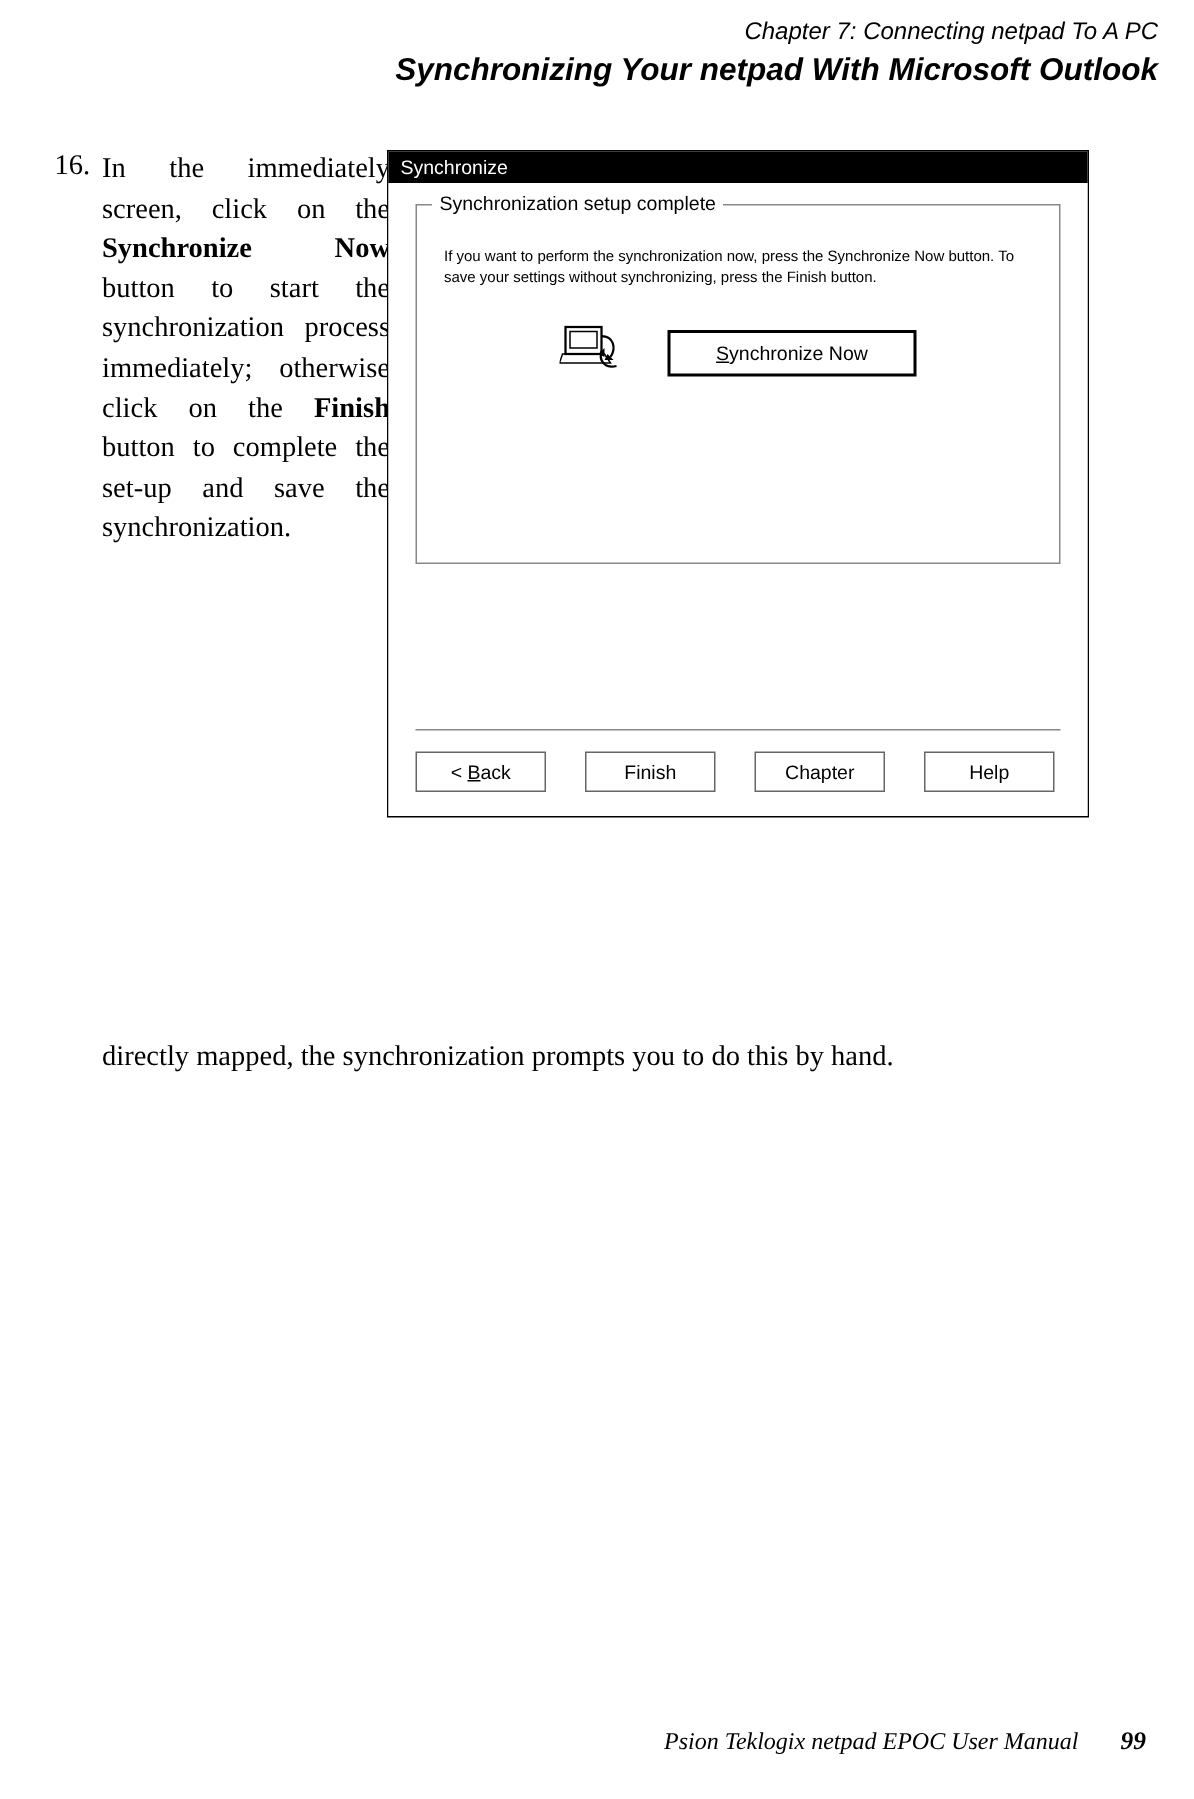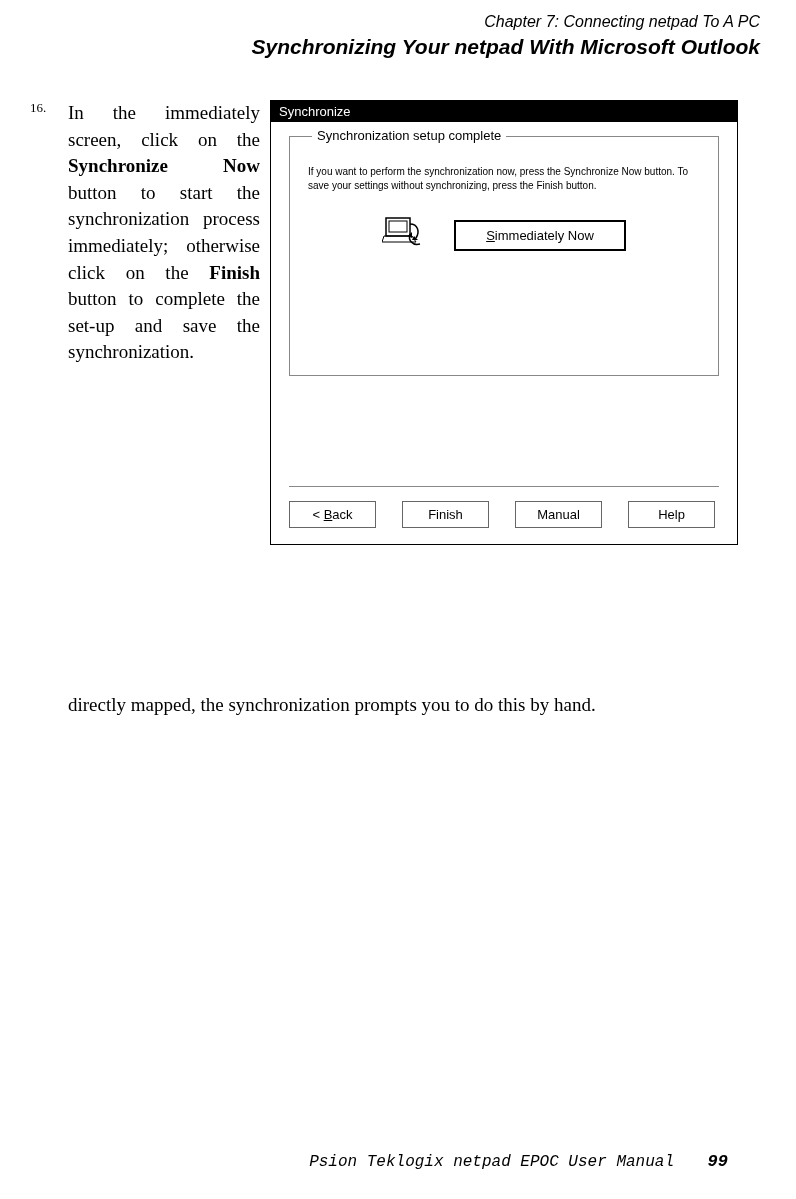--- a/index.html
+++ b/index.html
@@ -6,21 +6,21 @@
     body {
       width: 796px;
       height: 1199px;
       background: #fff;
       font-family: Georgia, 'Times New Roman', serif;
       color: #000;
       position: relative;
     }
     .header {
       text-align: right;
-      padding: 12px 36px 0 0;
+      padding: 12px 24px 0 0;
       font-family: Arial, Helvetica, sans-serif;
     }
     .chapter-line {
       font-style: italic;
       font-size: 16px;
       line-height: 1.3;
     }
     .section-line {
       font-style: italic;
       font-weight: bold;
@@ -28,22 +28,23 @@
       line-height: 1.3;
     }
     .content {
       position: relative;
       padding: 40px 50px 0 30px;
     }
     .step-number {
       position: absolute;
       left: 30px;
       top: 40px;
-      font-size: 13px;
+      font-size: 19px;
       width: 30px;
+      text-align: right;
     }
     .text-block {
       position: absolute;
       left: 68px;
       top: 40px;
       width: 192px;
       font-size: 19px;
       line-height: 1.4;
       text-align: justify;
       text-justify: inter-word;
@@ -56,21 +57,21 @@
     .final-line {
       position: absolute;
       left: 68px;
       top: 617px;
       font-size: 19px;
       width: 660px;
       margin-top: 17px;
     }
     .dialog {
       position: absolute;
-      left: 270px;
+      left: 258px;
       top: 40px;
       width: 468px;
       border: 1px solid #000;
       background: #fff;
       font-family: 'MS Sans Serif', Tahoma, Arial, sans-serif;
       font-size: 13px;
     }
     .titlebar {
       background: #000;
       color: #fff;
@@ -89,21 +90,20 @@
       margin-bottom: 14px;
       min-height: 240px;
     }
     .groupbox-legend {
       position: absolute;
       top: -9px;
       left: 10px;
       background: #fff;
       padding: 0 5px;
       font-size: 13px;
-      margin-left: 12px;
     }
     .groupbox-text {
       font-size: 10px;
       line-height: 1.35;
       margin-bottom: 22px;
     }
     .sync-row {
       display: flex;
       align-items: center;
       justify-content: center;
@@ -139,22 +139,22 @@
       padding: 5px 0;
       font-size: 13px;
       font-family: inherit;
       width: 94px;
       text-align: center;
       cursor: pointer;
     }
     .footer {
       position: absolute;
       bottom: 28px;
-      right: 68px;
-      font-family: Liberation Mono, monospace;
+      right: 32px;
+      font-family: Liberation Serif, serif;
       font-style: italic;
       font-size: 16px;
     }
     .page-num {
       font-weight: bold;
       font-style: italic;
       margin-left: 24px;
       font-size: 17px;
     }
   </style>
@@ -186,28 +186,28 @@
         <div class="sync-row">
           <svg class="sync-icon" viewBox="0 0 46 42">
             <rect x="4" y="4" width="24" height="18" fill="none" stroke="#000" stroke-width="1.5"></rect>
             <rect x="7" y="7" width="18" height="11" fill="none" stroke="#000" stroke-width="1"></rect>
             <polygon points="2,22 30,22 34,28 0,28" fill="none" stroke="#000" stroke-width="1"></polygon>
             <path d="M28 10 C36 10 38 18 34 24" fill="none" stroke="#000" stroke-width="1.5"></path>
             <polygon points="32,22 36,26 30,26" fill="#000"></polygon>
             <path d="M38 30 C30 32 26 26 28 20" fill="none" stroke="#000" stroke-width="1.5"></path>
             <polygon points="26,22 30,18 30,24" fill="#000"></polygon>
           </svg>
-          <button class="sync-button"><u>S</u><span>immediately Now</span></button>
+          <button class="sync-button"><u>S</u><span>ynchronize Now</span></button>
         </div>
       </div>
       <hr class="hr">
       <div class="button-row">
         <button class="nav-btn"><span>&lt; </span><u>B</u><span>ack</span></button>
         <button class="nav-btn">Finish</button>
-        <button class="nav-btn">Manual</button>
+        <button class="nav-btn">Chapter</button>
         <button class="nav-btn">Help</button>
       </div>
     </div>
   </div>
 </div>
 
 <div class="footer">
   <span>Psion Teklogix netpad EPOC User Manual</span>
   <span class="page-num">99</span>
 </div>

